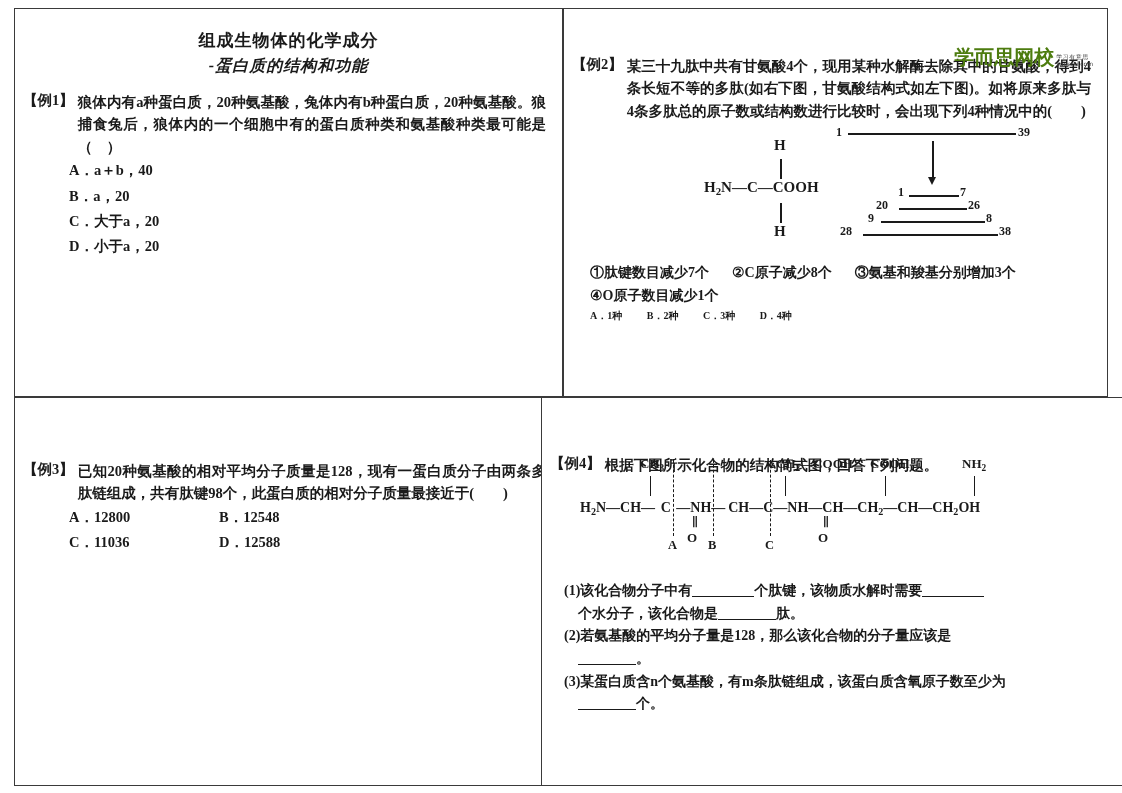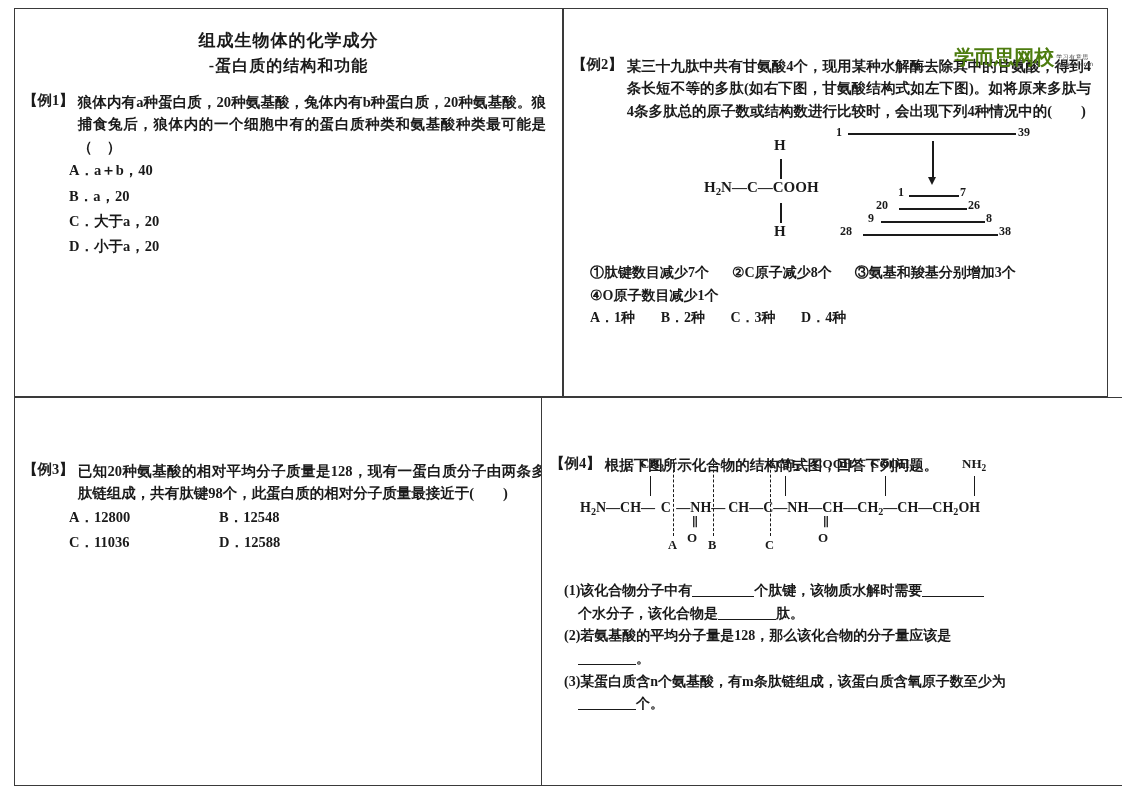--- a/index.html
+++ b/index.html
@@ -14,21 +14,21 @@
 
   
   .grid { position:absolute; left:14px; top:8px; width:1094px; height:778px; }
   .panel { position:absolute; border:1px solid #3a3a3a; background:#fff; overflow:hidden; }
   .p-tl { left:0;   top:0;   width:549px; height:389px; }
   .p-tr { left:549px; top:0; width:545px; height:389px; }
   .p-bl { left:0;   top:389px; width:549px; height:389px; }
   .p-br { left:527px; top:389px; width:616px; height:389px; }
   .title-block { text-align:center; margin-top:20px; line-height:1.45; }
   .title-line { font-size:17px; font-weight:bold; letter-spacing:1px; }
-  .subtitle-line { font-size:16px; font-weight:bold; letter-spacing:1px; }
+  .subtitle-line { font-size:16px; font-weight:bold; letter-spacing:1px;font-style:italic; }
 
   .q-wrap { margin:14px 16px 0 8px; }
   .q-row { display:flex; align-items:flex-start; }
   .q-tag { font-size:14.5px; font-weight:bold; white-space:nowrap; flex:0 0 auto; padding-top:0px; letter-spacing:0px;}
   .q-body { font-size:14.5px; font-weight:bold; line-height:1.55; text-align:justify; margin-left:4px; }
   .opt { font-size:14.5px; font-weight:bold; line-height:1.75; }
   .opt-indent { margin-left:46px; }
   .opt-row { display:flex; font-size:14.5px; font-weight:bold; line-height:1.72; margin-left:46px;}
   .opt-col { width:150px; }
 
@@ -61,21 +61,21 @@
   .pep-line { position:absolute; height:1.6px; background:#1a1a1a; }
   .pep-num { position:absolute; font-size:12px; font-weight:bold; }
   .arrow-shaft { position:absolute; width:1.6px; background:#1a1a1a; }
   .arrow-head {
     position:absolute; width:0; height:0;
     border-left:4.5px solid transparent; border-right:4.5px solid transparent;
     border-top:8px solid #1a1a1a;
   }
 
   .stmt { font-size:14px; font-weight:bold; line-height:1.65; margin:0 10px 0 26px; }
-  .ans-row { font-size:14px; font-weight:bold; margin:2px 0 0 26px; letter-spacing:0px; }
+  .ans-row { font-size:10px; font-weight:bold; margin:2px 0 0 26px; letter-spacing:0px; }
   .ans-row span { margin-right:22px; }
 
   
   .struct { position:absolute; left:38px; top:50px; width:470px; height:110px; font-weight:bold; }
   .st-main { position:absolute; left:0; top:52px; font-size:14px; white-space:nowrap; letter-spacing:0px; }
   .st-top { position:absolute; font-size:13px; white-space:nowrap;text-align:right; }
   .st-bot { position:absolute; font-size:13px; }
   .st-vbar { position:absolute; width:1.4px; background:#1a1a1a; }
   .st-dash { position:absolute; width:0; border-left:1.5px dashed #1a1a1a; }
   .st-lbl { position:absolute; font-size:12.5px; font-weight:bold; }

